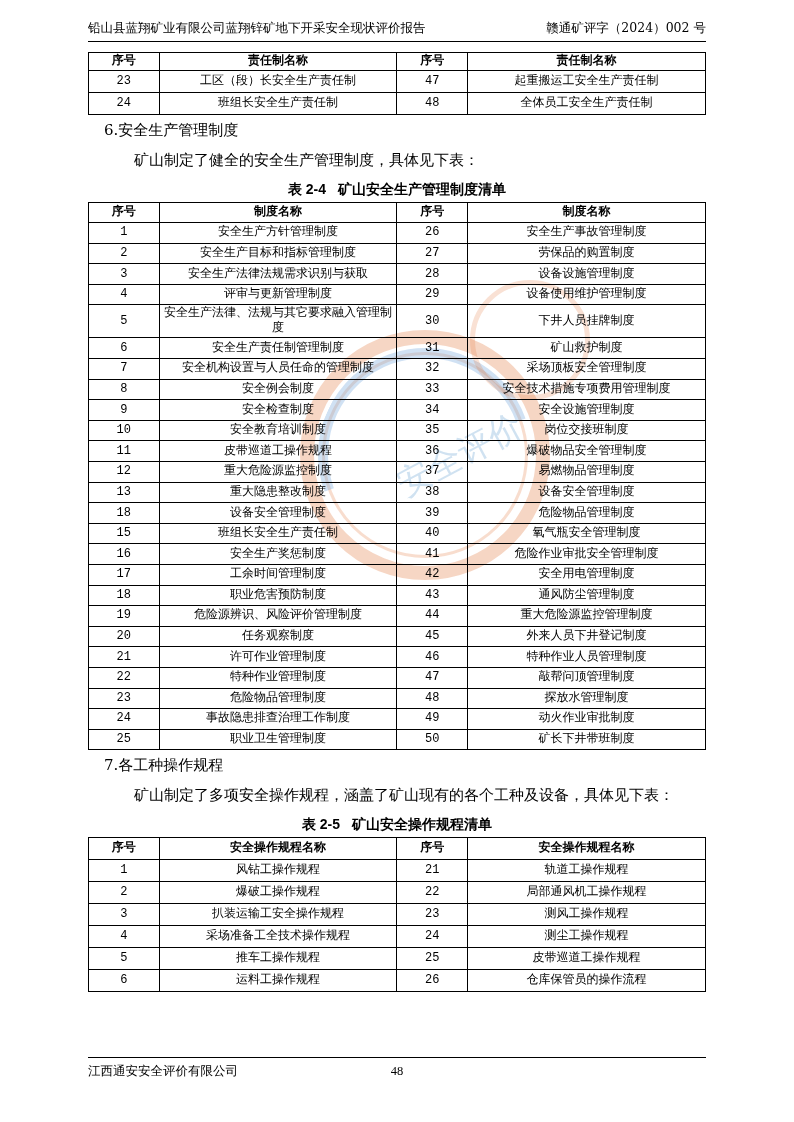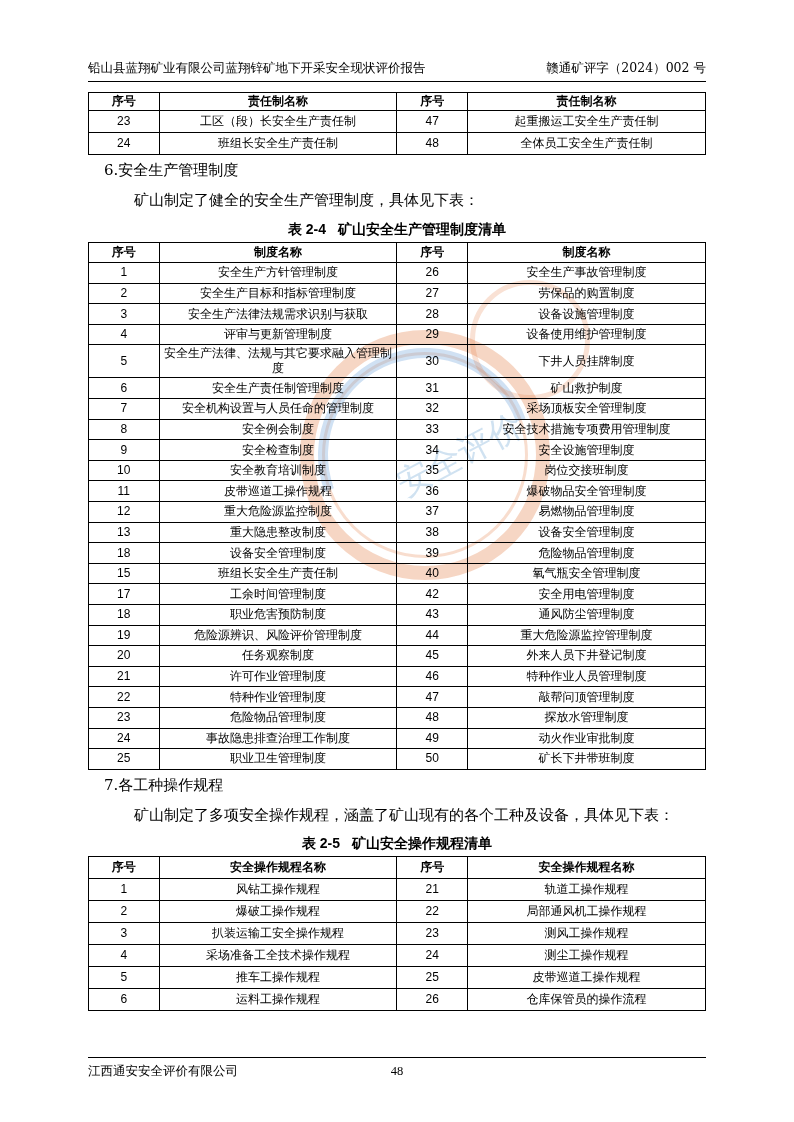--- a/index.html
+++ b/index.html
@@ -88,40 +88,40 @@
   }
 
   
   .header {
     position: relative;
     z-index: 2;
     display: flex;
     justify-content: space-between;
     align-items: flex-end;
     font-size: 12.5px;
-    padding-top: 60px;
+    padding-top: 20px;
     padding-bottom: 4px;
     border-bottom: 1.2px solid #000;
     font-family: "DejaVu Serif", serif;
   }
   .header .left { white-space: nowrap; }
   .header .right { white-space: nowrap; }
 
   .content {
     position: relative;
     z-index: 2;
     padding-top: 10px;
   }
 
   
   table.doc {
     border-collapse: collapse;
     width: 100%;
     table-layout: fixed;
-    font-family: Liberation Sans, sans-serif;
+    font-family: Liberation Mono, monospace;
     padding-left: 34px;
   }
   table.doc td, table.doc th {
     border: 1px solid #000;
     text-align: center;
     vertical-align: middle;
     font-size: 12px;
     padding: 1px 2px;
     line-height: 1.25;
     font-weight: normal;
@@ -318,20 +318,26 @@
             <td>39</td>
             <td>危险物品管理制度</td>
           </tr>
       <tr>
             <td>15</td>
             <td>班组长安全生产责任制</td>
             <td>40</td>
             <td>氧气瓶安全管理制度</td>
           </tr>
       <tr>
+            <td>16</td>
+            <td>安全生产奖惩制度</td>
+            <td>41</td>
+            <td>危险作业审批安全管理制度</td>
+          </tr>
+      <tr>
             <td>17</td>
             <td>工余时间管理制度</td>
             <td>42</td>
             <td>安全用电管理制度</td>
           </tr>
       <tr>
             <td>18</td>
             <td>职业危害预防制度</td>
             <td>43</td>
             <td>通风防尘管理制度</td>

